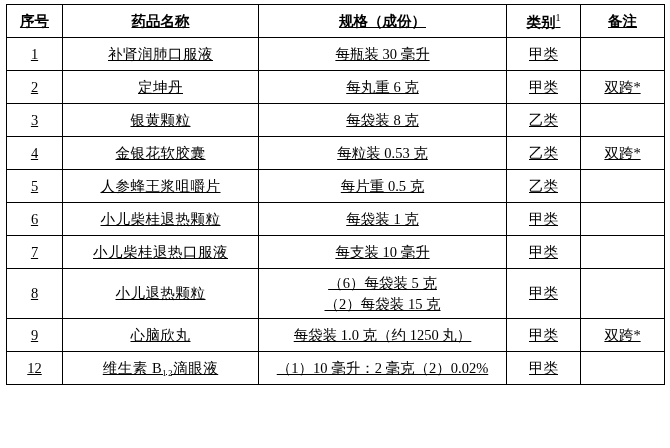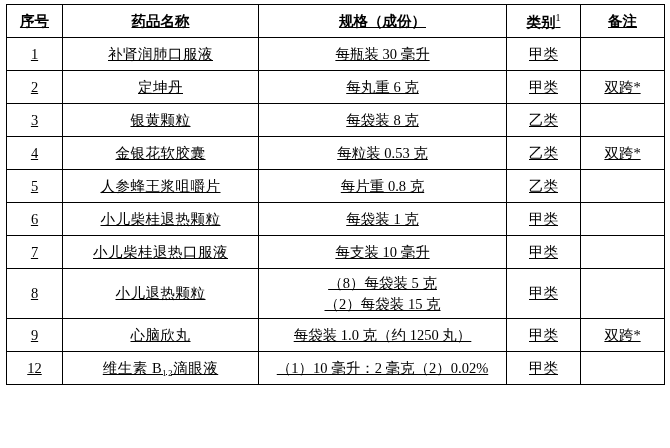--- a/index.html
+++ b/index.html
@@ -121,21 +121,21 @@
         <td>
             <span class="spec-multi">每粒装 0.53 克</span>
           </td>
         <td>乙类</td>
         <td>双跨*</td>
       </tr>
       <tr>
         <td>5</td>
         <td class="name-cell">人参蜂王浆咀嚼片</td>
         <td>
-            <span class="spec-multi">每片重 0.8 克</span>
+            <span class="spec-multi">每片重 0.5 克</span>
           </td>
         <td>乙类</td>
         <td></td>
       </tr>
       <tr>
         <td>6</td>
         <td class="name-cell">小儿柴桂退热颗粒</td>
         <td>
             <span class="spec-multi">每袋装 1 克</span>
           </td>
@@ -148,21 +148,21 @@
         <td>
             <span class="spec-multi">每支装 10 毫升</span>
           </td>
         <td>甲类</td>
         <td></td>
       </tr>
       <tr class="tall">
         <td>8</td>
         <td class="name-cell">小儿退热颗粒</td>
         <td>
-          <span class="spec-multi">（8）每袋装 5 克</span>
+          <span class="spec-multi">（6）每袋装 5 克</span>
           <span class="spec-multi">（2）每袋装 15 克</span>
         </td>
         <td>甲类</td>
         <td></td>
       </tr>
       <tr>
         <td>9</td>
         <td class="name-cell">心脑欣丸</td>
         <td>
             <span class="spec-multi">每袋装 1.0 克（约 1250 丸）</span>

